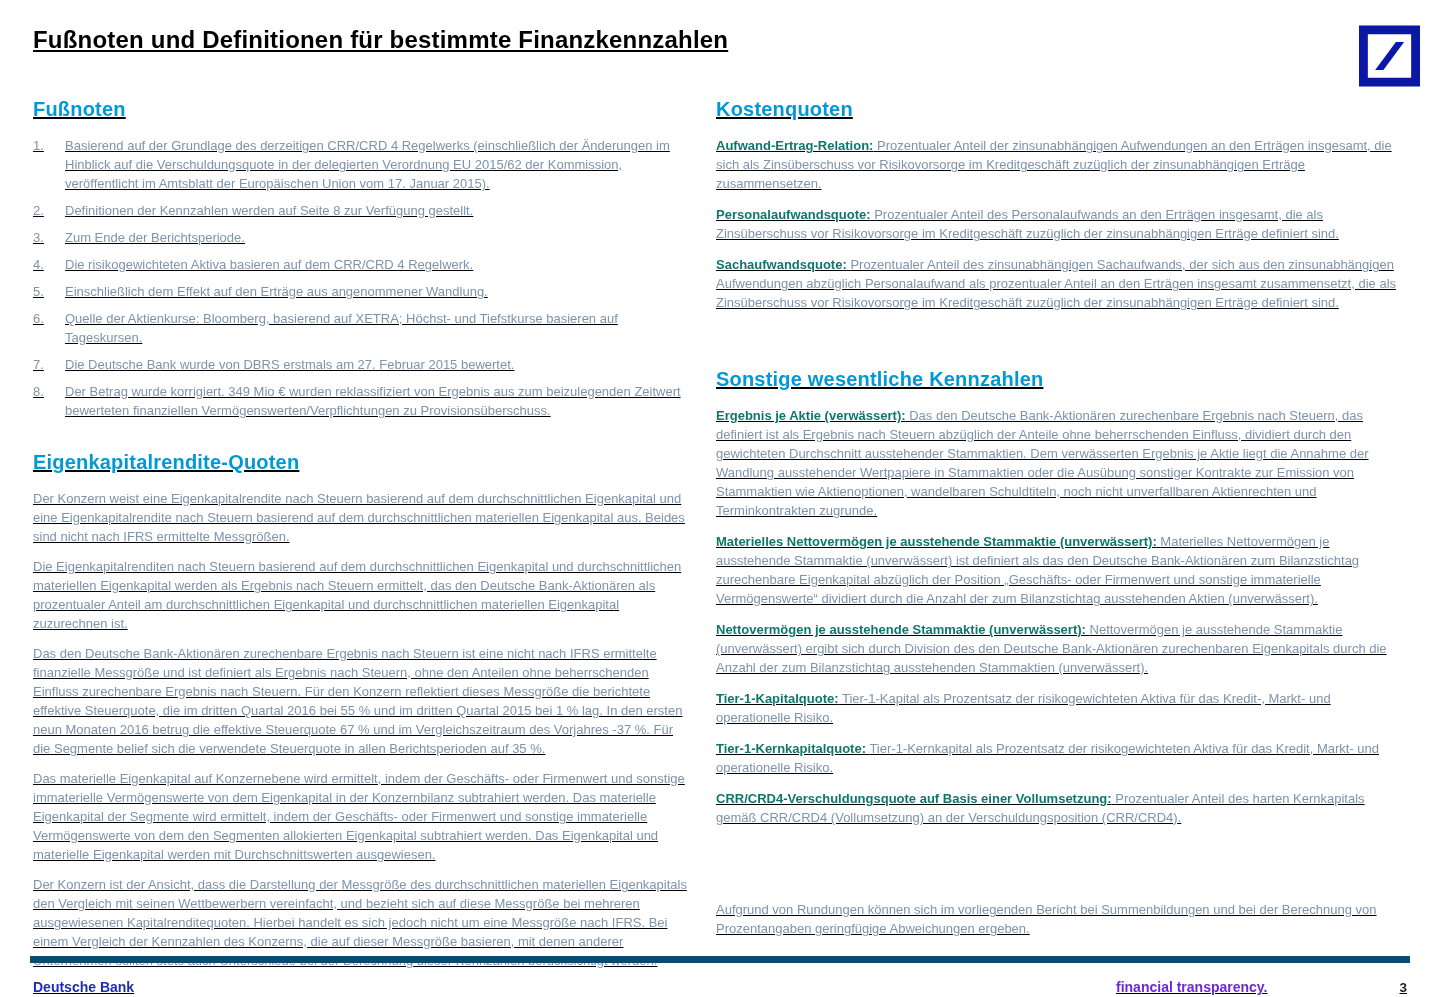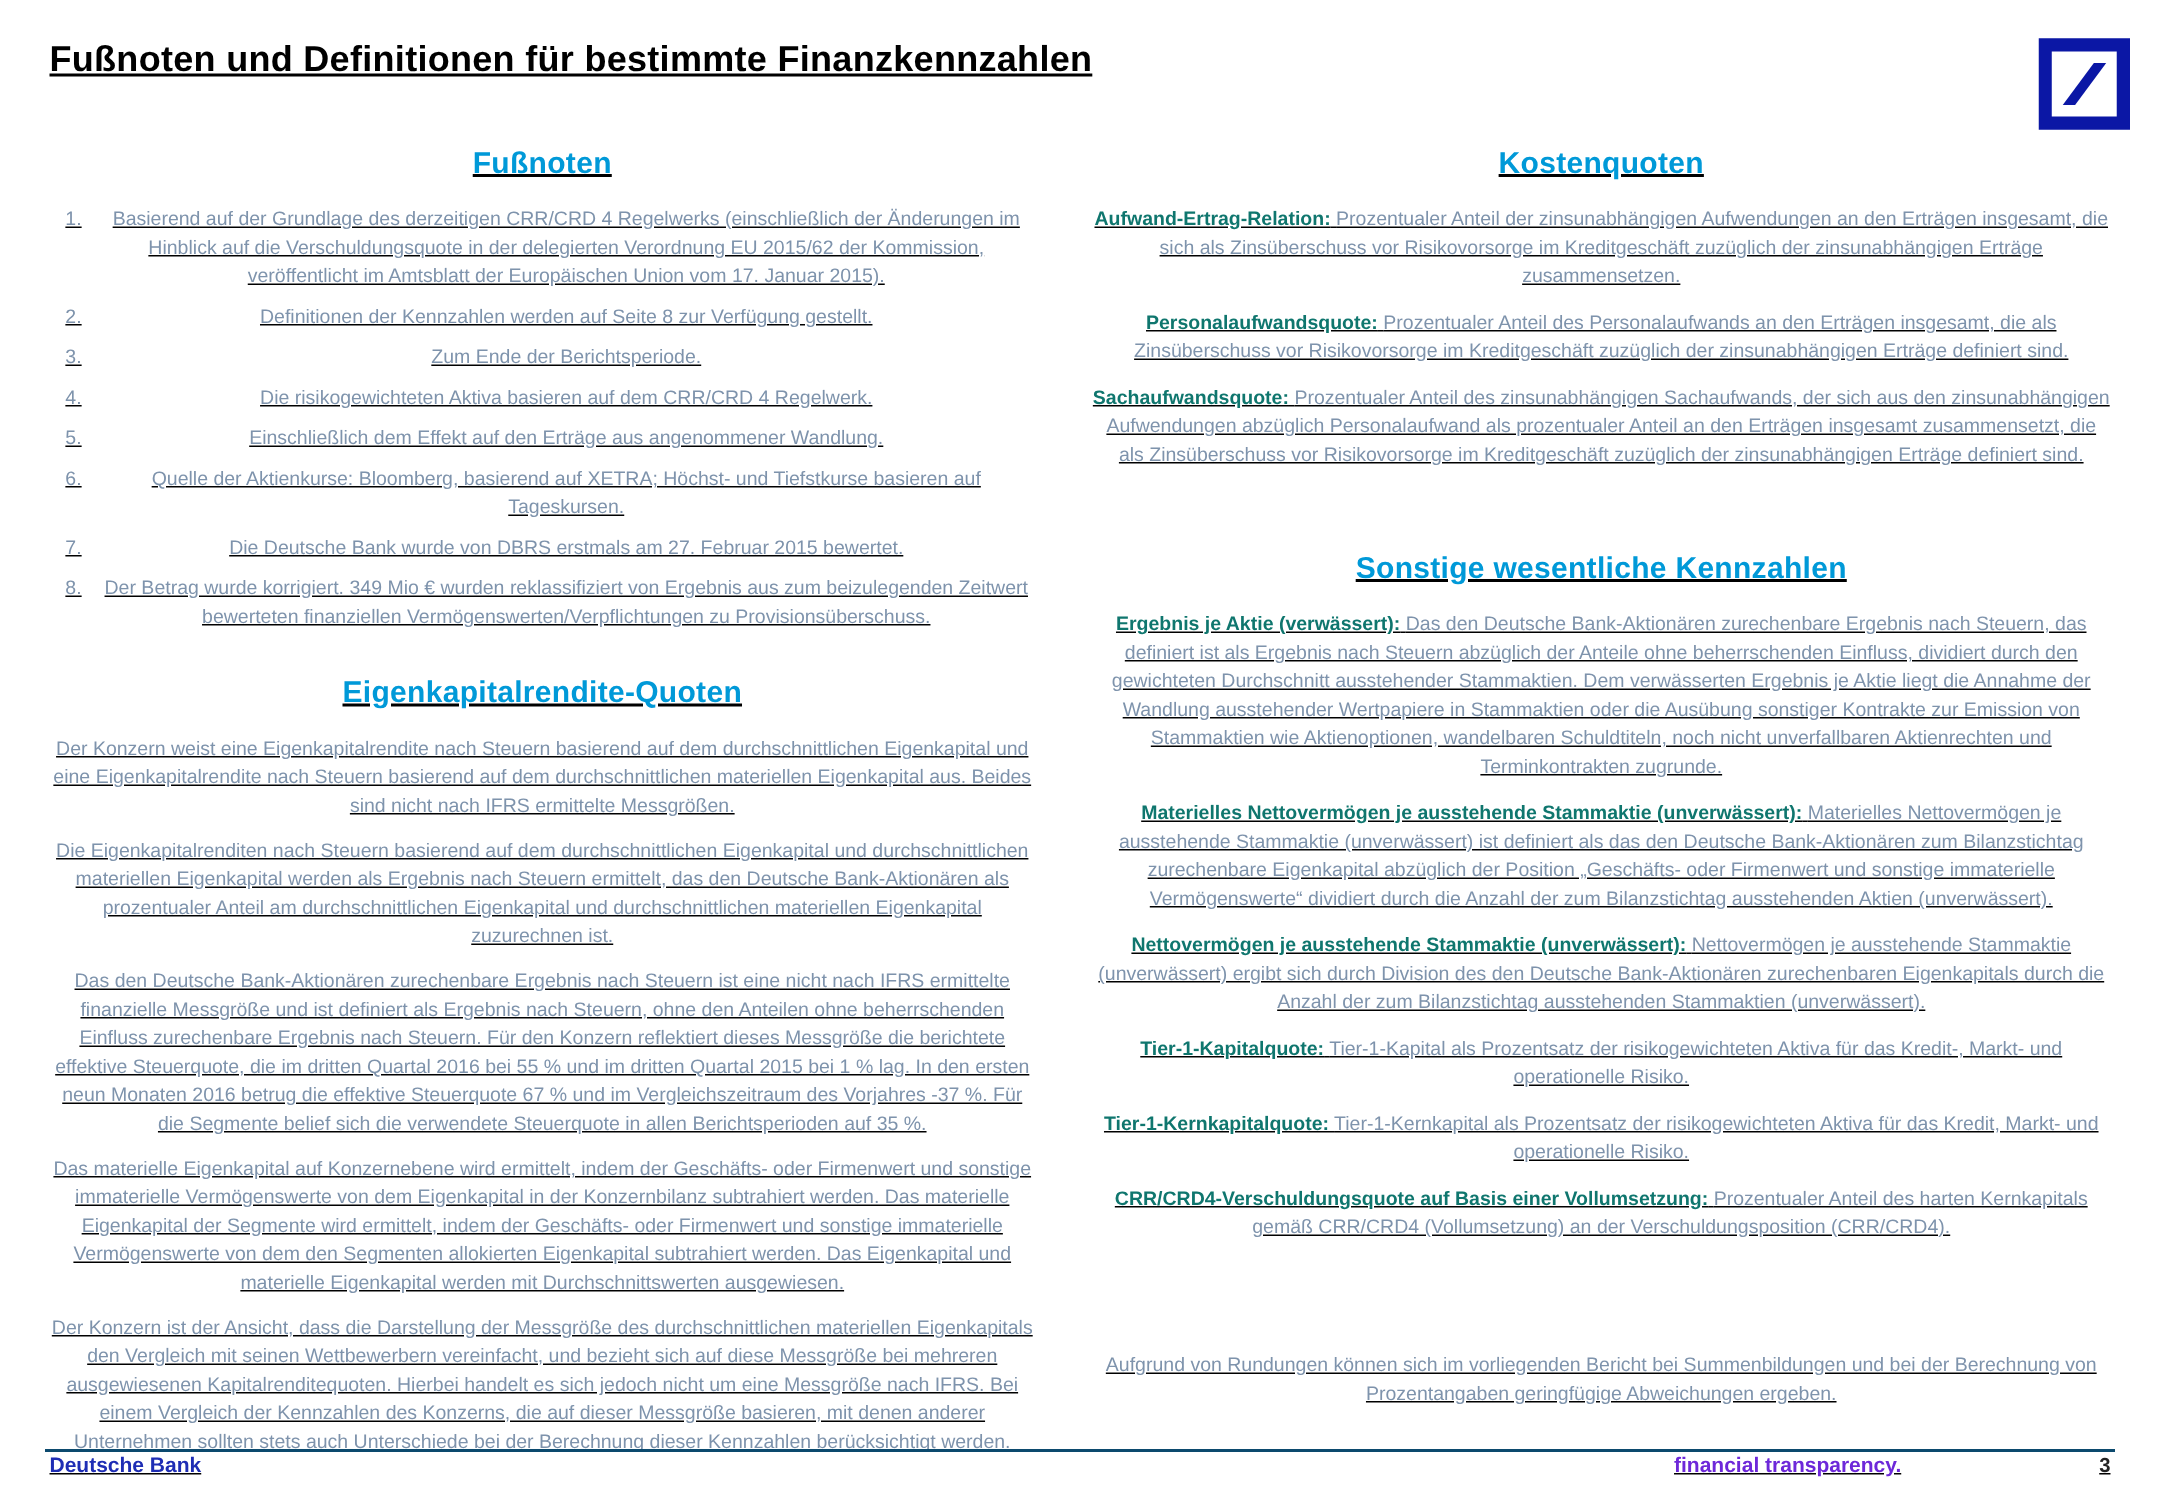--- a/index.html
+++ b/index.html
@@ -5,43 +5,43 @@
   * { margin:0; padding:0; box-sizing:border-box; }
   html,body { background:#fff; }
   body { font-family:"Liberation Sans","DejaVu Sans",sans-serif; }
   .page { position:relative; width:1440px; height:997px; background:#fff; overflow:hidden;
           display:flex; flex-direction:column;text-decoration:underline; }
   .content { flex:1 1 auto; padding:26px 33px 0 33px; }
   .doc-title { font-size:24px; font-weight:bold; color:#000; letter-spacing:0.2px; }
   .logo { position:absolute; top:25px; right:20px; width:61px; height:62px; color:#0b17a5; }
   .logo svg { width:100%; height:100%; display:block; }
 
-  .columns { display:flex; gap:38px; margin-top:44px; height:856px;text-align:center; }
+  .columns { display:flex; gap:26px; margin-top:44px; height:856px; }
   .col-left  { width:657px; flex:0 0 657px; }
   .col-right { flex:1 1 auto; display:flex; flex-direction:column; }
 
   h2.sec { font-size:20px; font-weight:bold; color:#0099d8; margin-bottom:15px; letter-spacing:0.2px; }
   .body-text, .fn-item, .def { font-size:13px; line-height:19px; color:#7e93ac; }
 
   .fn-list { margin-bottom:0; }
   .fn-item { display:flex; margin-bottom:8px; }
   .fn-num  { width:32px; flex:0 0 32px; }
   .fn-text { flex:1; }
 
   .para { margin-bottom:11px; }
   .sec-gap-left  { margin-top:31px; }
   .sec-gap-right { margin-top:44px; }
 
   .def { margin-bottom:12px; }
   .def b { font-weight:bold; color:#0f766e; }
 
   .rounding { margin-top:auto; margin-bottom:16px; }
 
-  .footer { flex:0 0 auto; margin:0 30px 0 30px; border-top:2px solid #0c4a6e;
-            padding:0 3px 0 3px; display:flex; align-items:baseline; height:31px; }
+  .footer { flex:0 0 auto; margin:0 30px 0 30px; border-top:7px solid #0c4a6e;
+            padding:16px 3px 0 3px; display:flex; align-items:baseline; height:41px; }
   .footer .brand { font-size:14px; font-weight:bold; color:#1e2db4; }
   .footer .tagline { margin-left:auto; font-size:14px; font-weight:bold; color:#6d28d9; }
   .footer .pagenum { margin-left:132px; font-size:13.5px; font-weight:bold; color:#222; }
 </style>
 </head>
 <body>
 
 <div class="page">
   <div class="content">
 

